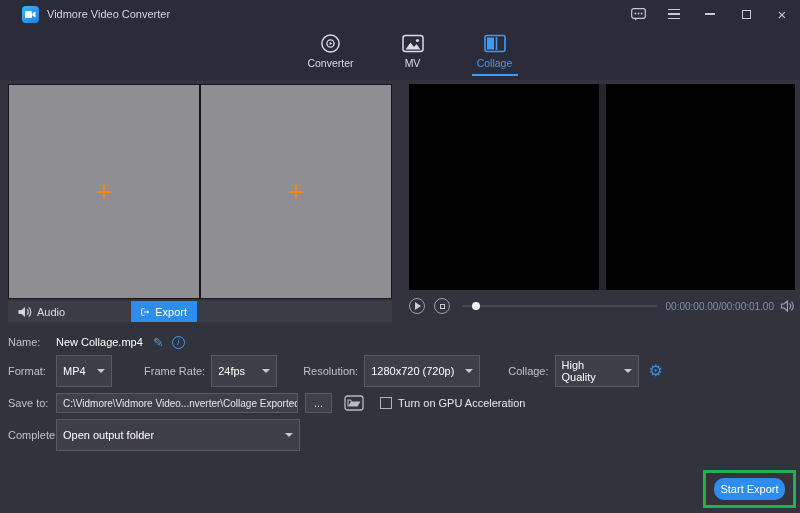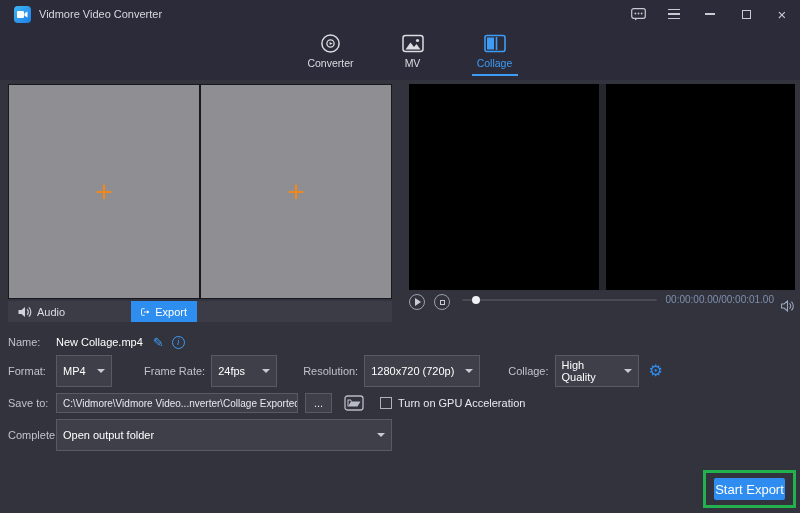--- a/index.html
+++ b/index.html
@@ -6,21 +6,21 @@
   html,body { width:800px; height:513px; }
   body {
     position:relative;
     background:#33333e;
     font-family:"Liberation Sans", sans-serif;
     color:#e6e6ec;
     overflow:hidden;
   }
   
   .top { position:absolute; top:0; left:0; width:800px; height:80px; background:#2b2b39; }
-  .titlebar { position:absolute; top:0; left:4px; right:0; height:28px; display:flex; align-items:center; padding:0 10px; }
+  .titlebar { position:absolute; top:0; left:12px; right:0; height:28px; display:flex; align-items:center; padding:0 10px; }
   .appicon { width:17px; height:17px; border-radius:4px; background:linear-gradient(135deg,#3fb6f5,#1e7fe8); display:flex; align-items:center; justify-content:center; margin-right:8px; }
   .title-text { font-size:11px; color:#d8d8e0; }
   .win-controls { margin-left:auto; display:flex; align-items:center; gap:20px; }
   .wc { width:16px; height:16px; display:flex; align-items:center; justify-content:center; color:#c9c9d2; font-size:13px; cursor:default; }
   .hamburger { display:flex; flex-direction:column; gap:3px; }
   .hamburger i { display:block; width:12px; height:1.5px; background:#c9c9d2; }
   .min-glyph { width:10px; height:1.5px; background:#c9c9d2; }
   .max-glyph { width:9px; height:9px; border:1.3px solid #c9c9d2; }
   .close-glyph { font-size:15px; line-height:1; }
 
@@ -37,21 +37,21 @@
   .plus { color:#f0881c; font-size:30px; font-weight:300; line-height:1; }
 
   .tools { position:absolute; left:8px; top:301px; width:384px; height:21px; background:#3c3c47; display:flex; align-items:stretch; }
   .tool { display:flex; align-items:center; gap:5px; padding:0 10px; font-size:11px; color:#dcdce2; cursor:pointer; width:87px; }
   .tool.export { width:66px; background:#2e8ef0; color:#fff;margin-left:36px; }
 
   
   .preview { position:absolute; left:409px; top:84px; width:386px; height:206px; background:#26262f; display:flex; gap:7px; }
   .screen { flex:1; background:#000; }
 
-  .player { position:absolute; left:409px; top:294px; width:386px; height:24px; display:flex; }
+  .player { position:absolute; left:409px; top:294px; width:386px; height:24px; display:flex; align-items:center; }
   .pbtn { width:16px; height:16px; border:1px solid #9aa0ad; border-radius:50%; display:flex; align-items:center; justify-content:center; cursor:pointer; }
   .pbtn + .pbtn { margin-left:9px; }
   .play-tri { width:0; height:0; border-left:6px solid #c9ccd4; border-top:4px solid transparent; border-bottom:4px solid transparent; margin-left:2px; }
   .stop-sq { width:5px; height:5px; border:1px solid #c9ccd4; }
   .slider { flex:1; height:12px; margin:0 9px 0 12px; position:relative; cursor:pointer; }
   .track { position:absolute; top:5px; left:0; right:0; height:2px; background:#4a4a56; border-radius:1px; }
   .handle { position:absolute; top:2px; left:5%; width:8px; height:8px; border-radius:50%; background:#eef0f4; cursor:pointer; }
   .time { font-size:10px; color:#7f90ad; white-space:nowrap; }
   .vol { margin-left:7px; display:flex; align-items:center; cursor:pointer; }
 
@@ -69,21 +69,21 @@
   .row-complete { top:424px; }
   .gear { color:#2e8ef0; font-size:16px; margin-left:10px; cursor:pointer; line-height:1; }
   .pathbox { width:242px; height:20px; background:#3f3f4a; border:1px solid #5a5a66; display:flex; align-items:center; padding:0 6px; font-size:10px; color:#e8e8ee; white-space:nowrap; overflow:hidden; }
   .morebtn { width:27px; height:20px; background:#3f3f4a; border:1px solid #5a5a66; display:flex; align-items:center; justify-content:center; font-size:11px; color:#e8e8ee; margin-left:7px; cursor:pointer; }
   .folderbtn { margin-left:12px; cursor:pointer; display:flex; align-items:center; }
   .chk { width:12px; height:12px; border:1px solid #b0b0ba; background:transparent; margin-left:16px; cursor:pointer; }
   .chklbl { font-size:11px; color:#e8e8ee; margin-left:6px; }
 
   
   .annotation { position:absolute; left:703px; top:470px; width:93px; height:38px; border:3px solid #23b14d; display:flex; align-items:center; justify-content:center; }
-  .startbtn { width:71px; height:22px; background:#2f8df2; color:#fff; font-size:13px; border:none; border-radius:2px; display:flex; align-items:center; justify-content:center; cursor:pointer; }
+  .startbtn { width:71px; height:22px; background:#2f8df2; color:#fff; font-size:11px; border:none; border-radius:10px; display:flex; align-items:center; justify-content:center; cursor:pointer; }
 </style>
 </head>
 <body>
 
 <div class="top">
   <div class="titlebar">
     <span class="appicon">
       <svg width="11" height="9" viewBox="0 0 11 9">
           <rect x="0" y="1" width="7" height="7" rx="1.2" fill="#fff"></rect>
           <path d="M7.5 3.2 L10.5 1.4 V7.6 L7.5 5.8 Z" fill="#fff"></path>
@@ -244,21 +244,21 @@
         <path d="M4 11.5 L7 6.5 H16.5 L13.5 11.5 Z" fill="#b8bcc8"></path>
         <path d="M4 11.5 V5 H6.5 L7.5 6.5" fill="none" stroke="#b8bcc8" stroke-width="1.1"></path>
       </svg>
   </span>
   <span class="chk"></span>
   <span class="chklbl">Turn on GPU Acceleration</span>
 </div>
 
 <div class="row row-complete">
   <span class="lbl" style="width:48px;">Complete:</span>
-  <div class="dd" style="width:336px;">
+  <div class="dd" style="width:244px;">
     <span>Open output folder</span>
     <span class="caret"></span>
   </div>
 </div>
 
 <div class="annotation">
   <button class="startbtn">Start Export</button>
 </div>
 
 </body></html>

